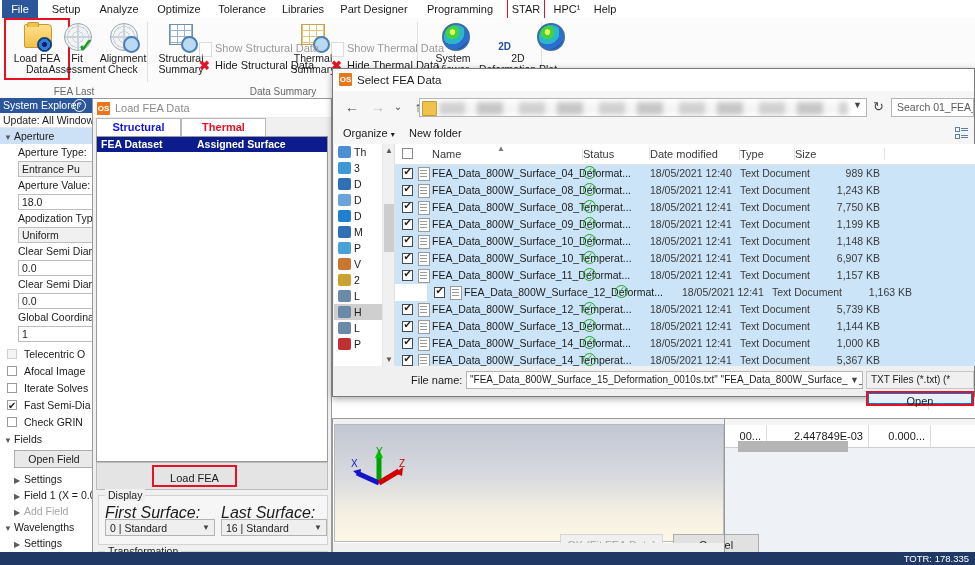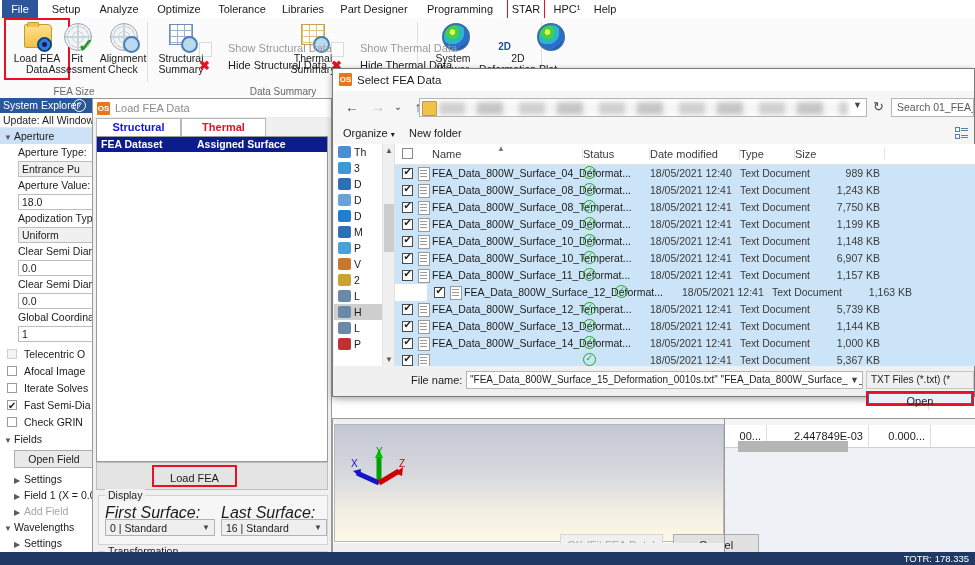--- a/index.html
+++ b/index.html
@@ -17,21 +17,21 @@
   #menubar .mi.file{background:#2b579a;color:#fff;}
   #menubar .mi.hl{outline:1.5px solid #e81123;}
   #ribbonbody{position:absolute;left:0;top:18px;width:975px;height:80px;background:#fbfbfb;border-bottom:1px solid #d4d4d4;}
   .rgroup{position:absolute;top:0;height:80px;}
   .rgroup .glabel{position:absolute;bottom:1px;width:100%;text-align:center;font-size:10px;color:#666;}
   .rgroup .gsep{position:absolute;right:0;top:4px;bottom:16px;width:1px;background:#e0e0e0;}
   .bigbtn{position:absolute;top:2px;width:62px;height:58px;text-align:center;cursor:default;}
   .bigbtn .ic{width:32px;height:30px;margin:2px auto 1px;position:relative;}
   .bigbtn .tx{font-size:10.5px;line-height:11px;color:#1b1b1b;}
   .bigbtn.sel{border:2px solid #e81123;top:0;}
-  .smbtn{position:absolute;height:17px;line-height:17px;font-size:11px;color:#1b1b1b;padding-left:32px;cursor:default;white-space:nowrap;}
+  .smbtn{position:absolute;height:17px;line-height:17px;font-size:11px;color:#1b1b1b;padding-left:19px;cursor:default;white-space:nowrap;}
   .smbtn .gi{position:absolute;left:1px;top:1px;width:15px;height:15px;}
   .grayed{color:#9a9a9a;}
   .redx{color:#e81123;font-weight:bold;font-size:13px;line-height:15px;text-align:center;}
 
   
   .ic-folder{position:absolute;left:3px;top:2px;width:26px;height:22px;background:linear-gradient(#ffe08a,#f0c14b);border:1px solid #c79a2e;border-radius:2px 4px 2px 2px;}
   .ic-folder:before{content:"";position:absolute;left:2px;top:-3px;width:10px;height:4px;background:#f0c14b;border:1px solid #c79a2e;border-bottom:none;border-radius:2px 2px 0 0;}
   .ic-blue{position:absolute;right:1px;bottom:0px;width:13px;height:13px;border-radius:50%;background:radial-gradient(circle at 50% 50%,#1b1b7a 0 25%,#2f7fd0 26% 60%,#0a3c80 61% 100%);border:1px solid #0a3c80;}
   .ic-web{position:absolute;left:3px;top:1px;width:26px;height:26px;border-radius:50%;background:#f3f3f3;border:1px solid #9aa7b3;
     background-image:repeating-radial-gradient(circle at 50% 50%,#c9d3dd 0 1px,transparent 1px 5px),linear-gradient(90deg,transparent 47%,#c9d3dd 47% 53%,transparent 53%),linear-gradient(0deg,transparent 47%,#c9d3dd 47% 53%,transparent 53%);}
@@ -203,21 +203,21 @@
       <div class="mi" style="left: 334px; width: 80px;">Part Designer</div>
       <div class="mi" style="left: 418px; width: 84px;">Programming</div>
       <div class="mi hl" style="left: 508px; width: 36px;">STAR</div>
       <div class="mi" style="left: 550px; width: 34px;">HPC¹</div>
       <div class="mi" style="left: 588px; width: 34px;">Help</div>
     </div>
   <div id="ribbonbody">
 
     <div class="rgroup" style="left:0;width:148px;">
       <div class="gsep"></div>
-      <div class="glabel">FEA Size</div>
+      <div class="glabel">FEA Last</div>
     </div>
     <div class="rgroup" style="left:148px;width:270px;">
       <div class="gsep"></div>
       <div class="glabel">Data Summary</div>
     </div>
     <div class="rgroup" style="left:418px;width:124px;">
       <div class="gsep"></div>
     </div>
 
     <div class="bigbtn sel" style="left:4px;">
@@ -577,20 +577,21 @@
           <span class="ficon"></span>
           <span class="nm">FEA_Data_800W_Surface_14_Deformat...</span>
           <span class="st"></span>
           <span class="dt">18/05/2021 12:41</span>
           <span class="ty">Text Document</span>
           <span class="sz">1,000 KB</span>
         </div>
         <div class="frow" style="top: 208px;">
           <span class="cb"></span>
           <span class="ficon"></span>
+          <span class="nm">FEA_Data_800W_Surface_14_Temperat...</span>
           <span class="st"></span>
           <span class="dt">18/05/2021 12:41</span>
           <span class="ty">Text Document</span>
           <span class="sz">5,367 KB</span>
         </div>
       </div>
   </div>
 
   <div id="fd-bottom">
     <span id="fn-label">File name:</span>

